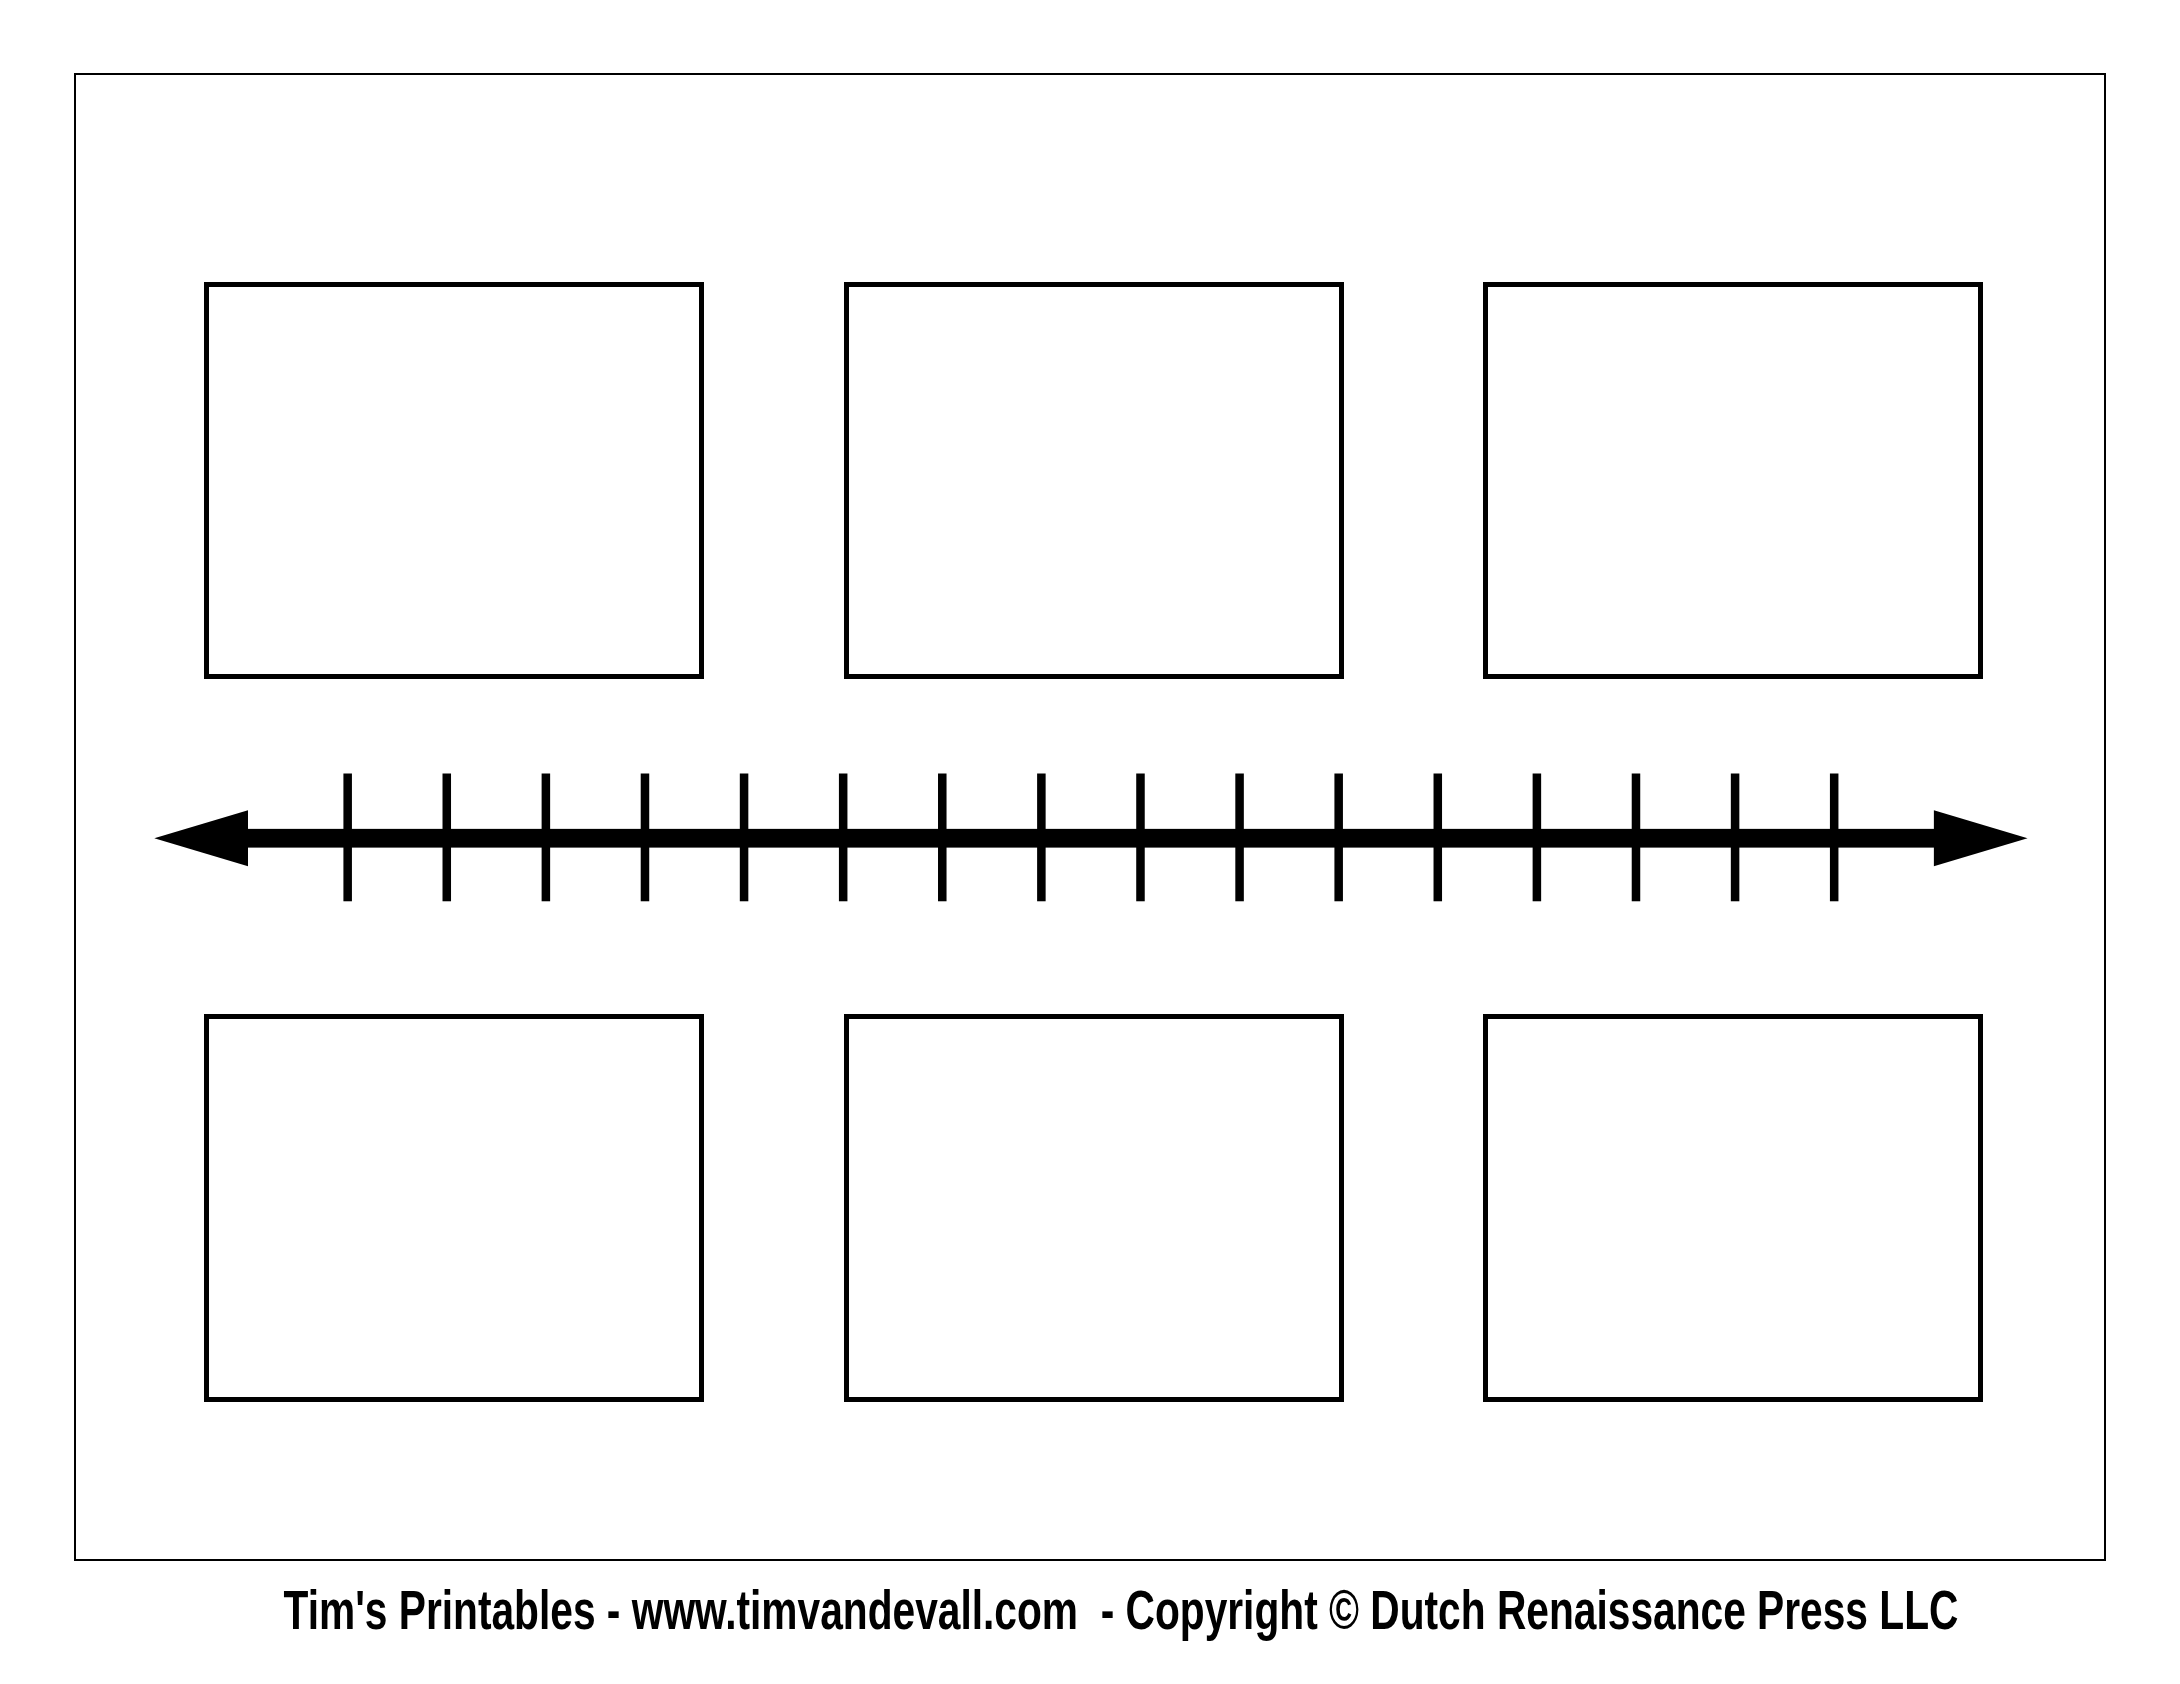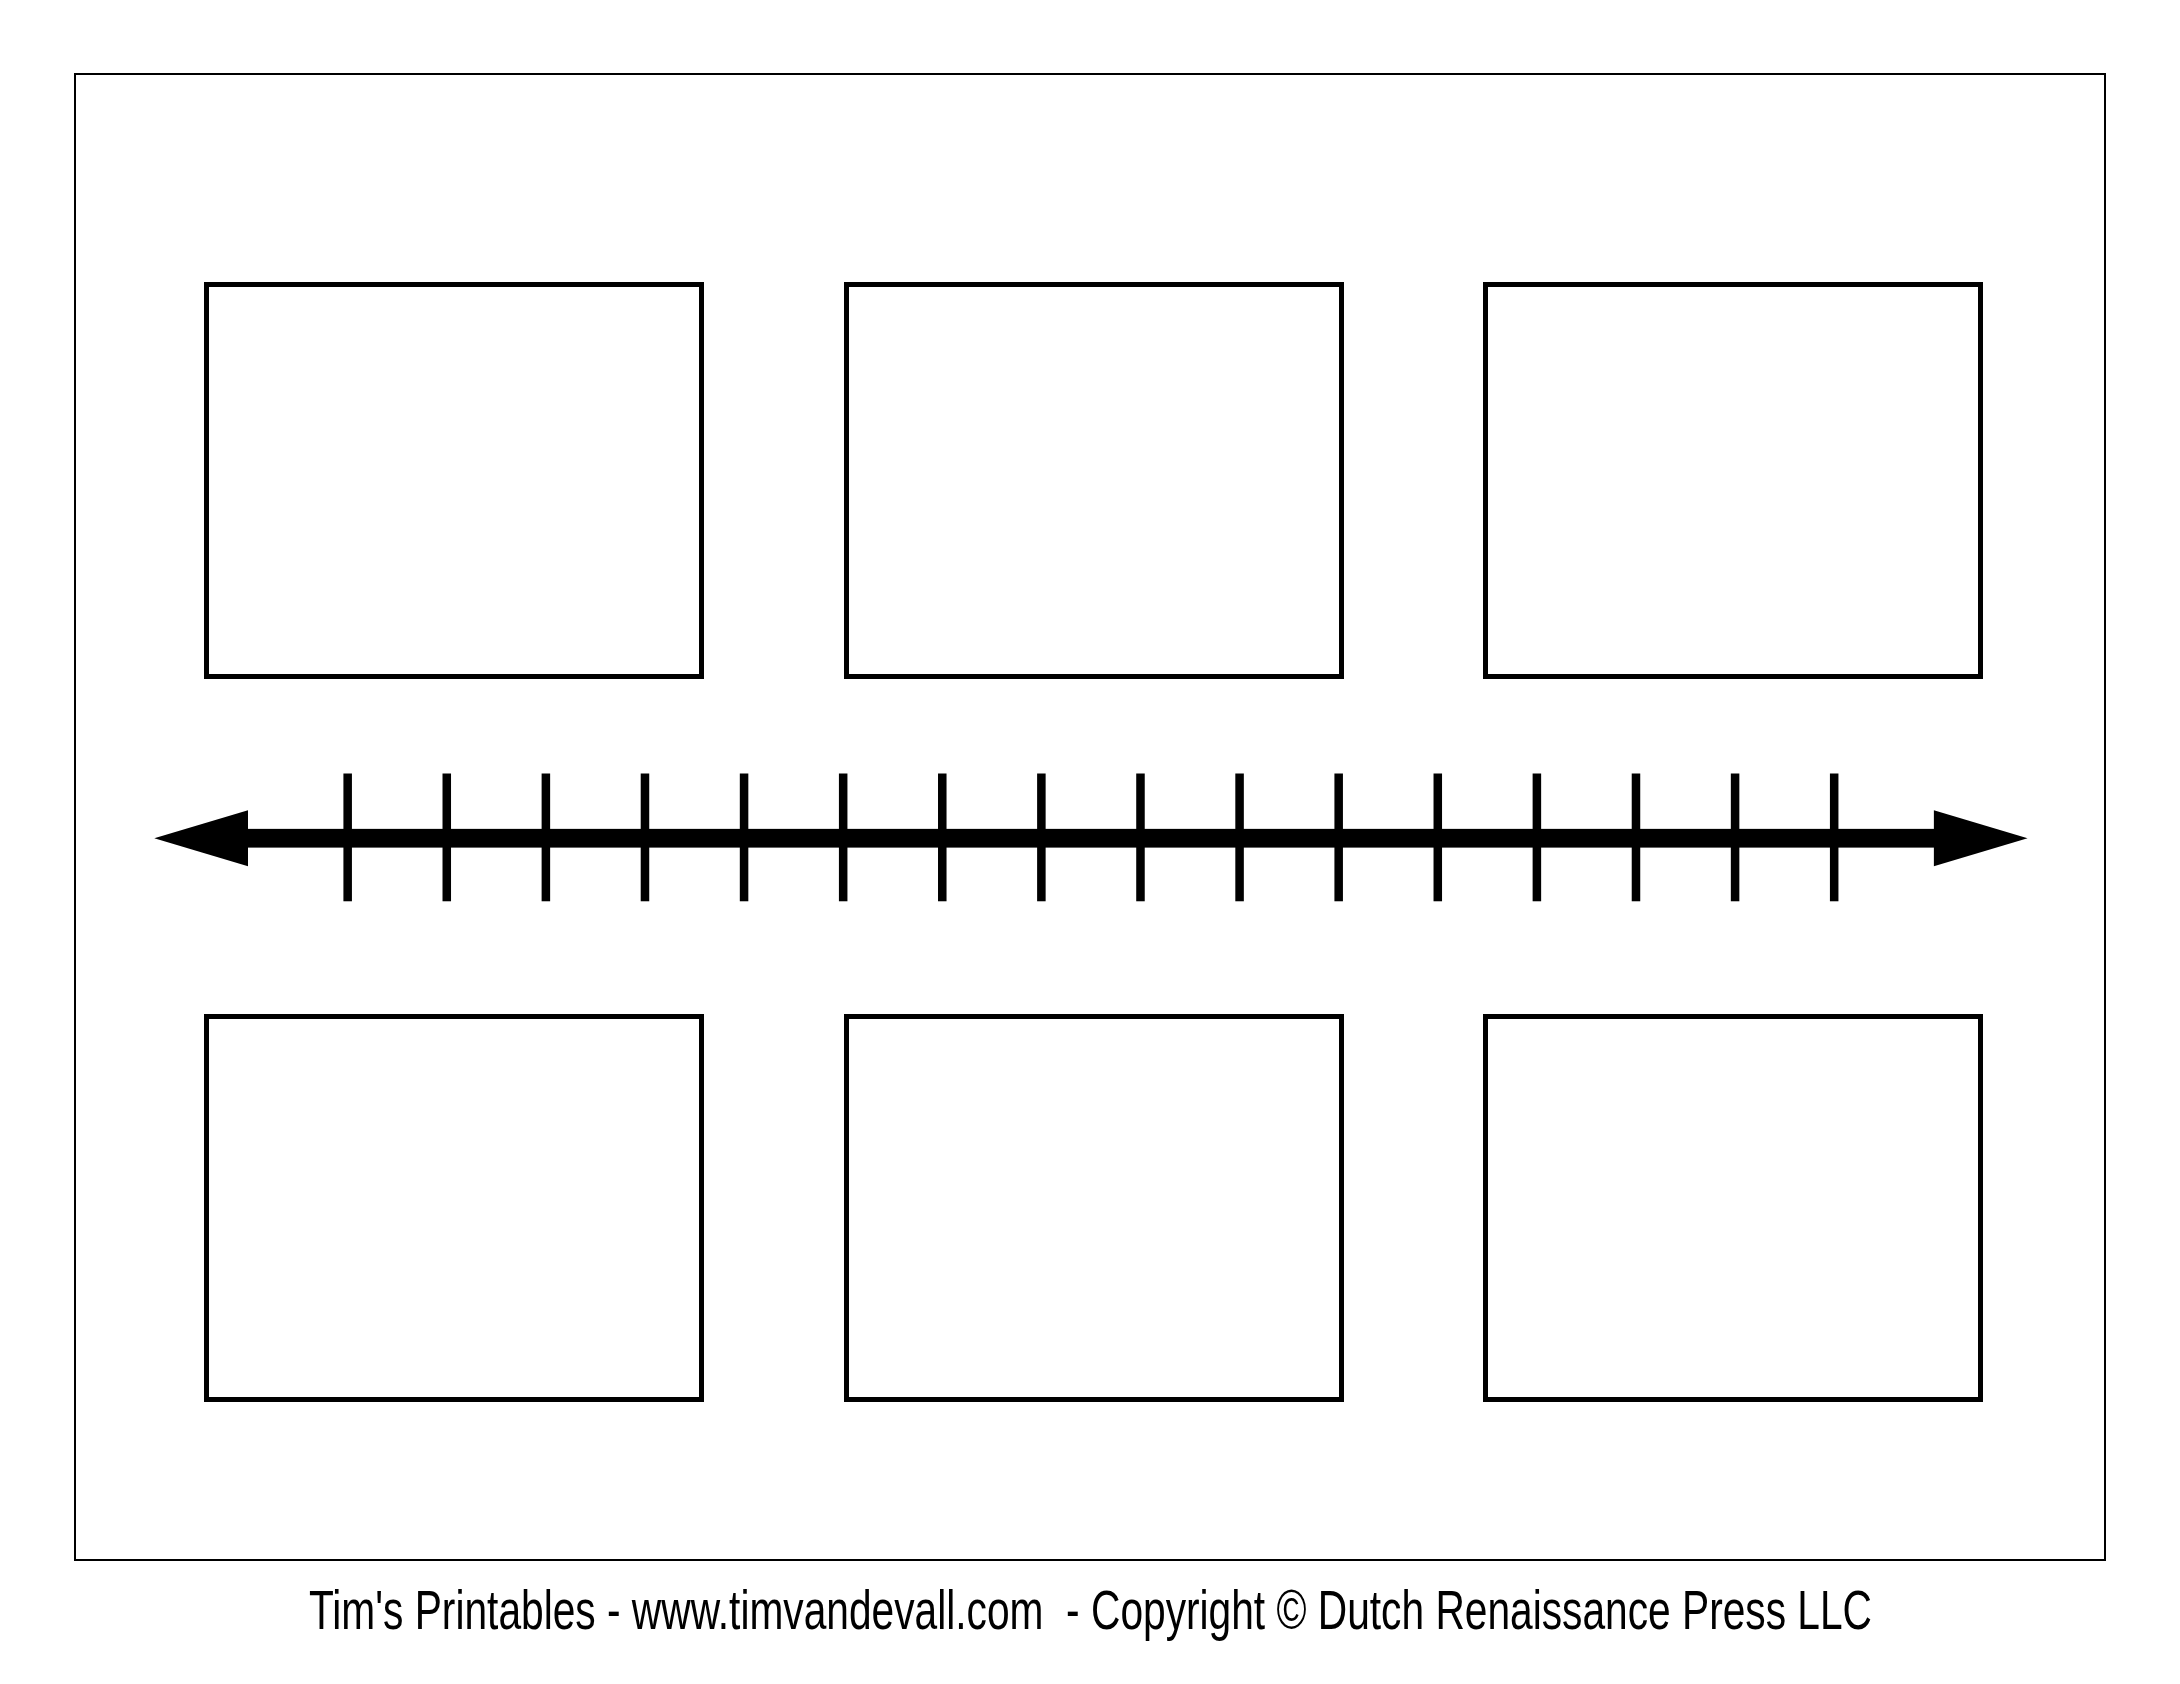--- a/index.html
+++ b/index.html
@@ -11,20 +11,21 @@
     padding:0;
     background:var(--paper);
   }
   .page{
     position:relative;
     width:2181px;
     height:1685px;
     background:var(--paper);
     overflow:hidden;
     font-family:"Liberation Sans", sans-serif;
+    font-weight:bold;
   }
   .frame{
     position:absolute;
     left:74px;
     top:73px;
     width:2032px;
     height:1488px;
     border:2.6px solid var(--ink);
     box-sizing:border-box;
     background:transparent;

